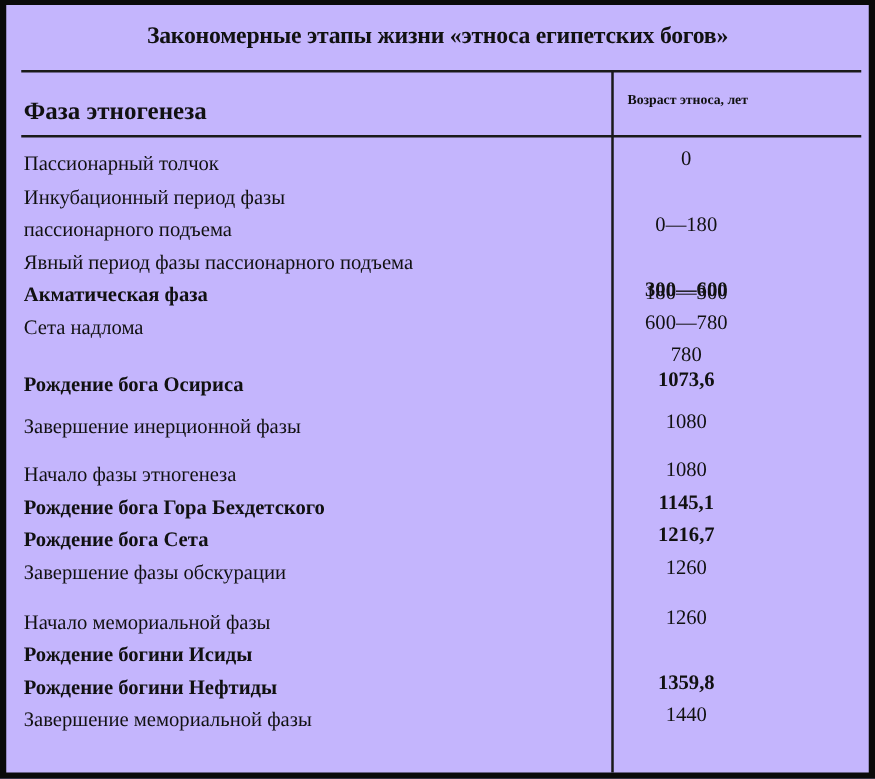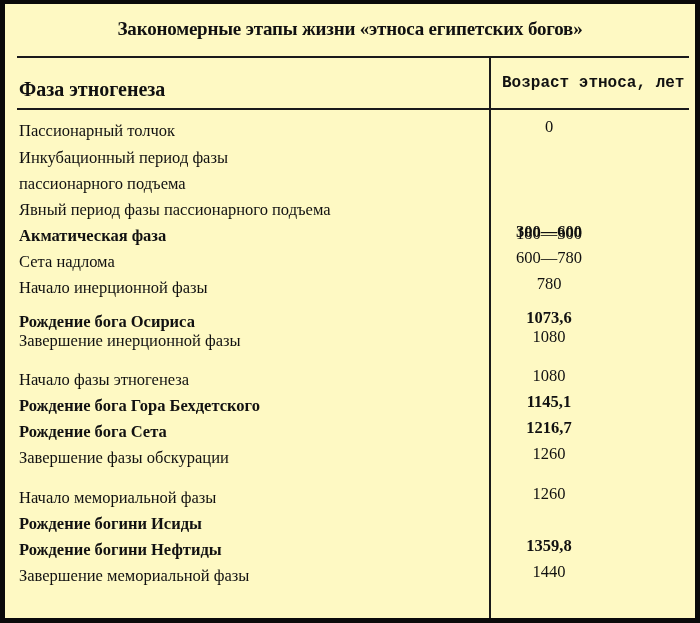--- a/index.html
+++ b/index.html
@@ -2,30 +2,30 @@
 <html><head>
   <meta charset="utf-8">
   <style>
     html, body { margin: 0; padding: 0; }
     body {
       width: 700px; height: 623px; background: #0a0a0a; overflow: hidden;
       font-family: "Liberation Serif", "DejaVu Serif", serif; color: #111;
     }
     .page {
       position: absolute; left: 5px; top: 4px; width: 690px; height: 614px;
-      background: #fef9c3; box-sizing: border-box;
+      background: #c4b5fd; box-sizing: border-box;
     }
     .title {
       position: absolute; left: 0; top: 14px; width: 690px; text-align: center;
       font-weight: bold; font-size: 19px; letter-spacing: -0.2px;
     }
     .hline { position: absolute; left: 12px; width: 672px; height: 2px; background: #1a1a1a; }
     .vline { position: absolute; left: 484px; top: 53px; width: 2px; height: 561px; background: #1a1a1a; }
     .hdr-left { position: absolute; left: 14px; top: 74px; font-weight: bold; font-size: 20px; }
-    .hdr-right { position: absolute; left: 497px; top: 70px; font-weight: bold; font-size: 16px; font-family: Liberation Mono, monospace; }
+    .hdr-right { position: absolute; left: 497px; top: 70px; font-weight: bold; font-size: 11px; }
     .row { position: absolute; left: 14px; width: 670px; height: 26px; font-size: 16.5px; }
     .row .phase { position: absolute; left: 0; white-space: nowrap; text-align: center; }
     .row .age { position: absolute; left: 530px; width: 120px; text-align: center; transform: translateX(-60px); white-space: nowrap; }
     .row.bold { font-weight: bold; }
   </style>
 </head>
 <body>
 
 <div class="page">
   <div class="title">Закономерные этапы жизни «этноса египетских богов»</div>
@@ -38,38 +38,38 @@
       <div class="row" style="top: 117px;">
         <span class="phase">Пассионарный толчок</span>
         <span class="age" style="top: -4px;">0</span>
       </div>
       <div class="row" style="top: 144px;">
         <span class="phase">Инкубационный период фазы</span>
         <span class="age" style="top: 0px;"></span>
       </div>
       <div class="row" style="top: 170px;">
         <span class="phase">пассионарного подъема</span>
+        <span class="age" style="top: -4px;">0—180</span>
       </div>
       <div class="row" style="top: 196px;">
         <span class="phase">Явный период фазы пассионарного подъема</span>
         <span class="age" style="top: -4px; margin-top: 28px;">180—300</span>
       </div>
       <div class="row" style="top: 222px; font-weight: bold;">
         <span class="phase">Акматическая фаза</span>
         <span class="age" style="top: -4px;">300—600</span>
       </div>
       <div class="row" style="top: 248px;">
         <span class="phase">Сета надлома</span>
         <span class="age" style="top: -4px;">600—780</span>
       </div>
       <div class="row" style="top: 274px;">
-        <span class="phase">Начало инерционной фазы</span>
         <span class="age" style="top: -4px;">780</span>
       </div>
-      <div class="row bold" style="top: 308px;">
+      <div class="row bold" style="top: 294px;">
         <span class="phase">Рождение бога Осириса</span>
         <span class="age" style="top: -4px;">1073,6</span>
       </div>
       <div class="row" style="top: 327px;">
         <span class="phase">Завершение инерционной фазы</span>
         <span class="age" style="top: -4px;">1080</span>
       </div>
       <div class="row" style="top: 366px;">
         <span class="phase">Начало фазы этногенеза</span>
         <span class="age" style="top: -4px;">1080</span>

